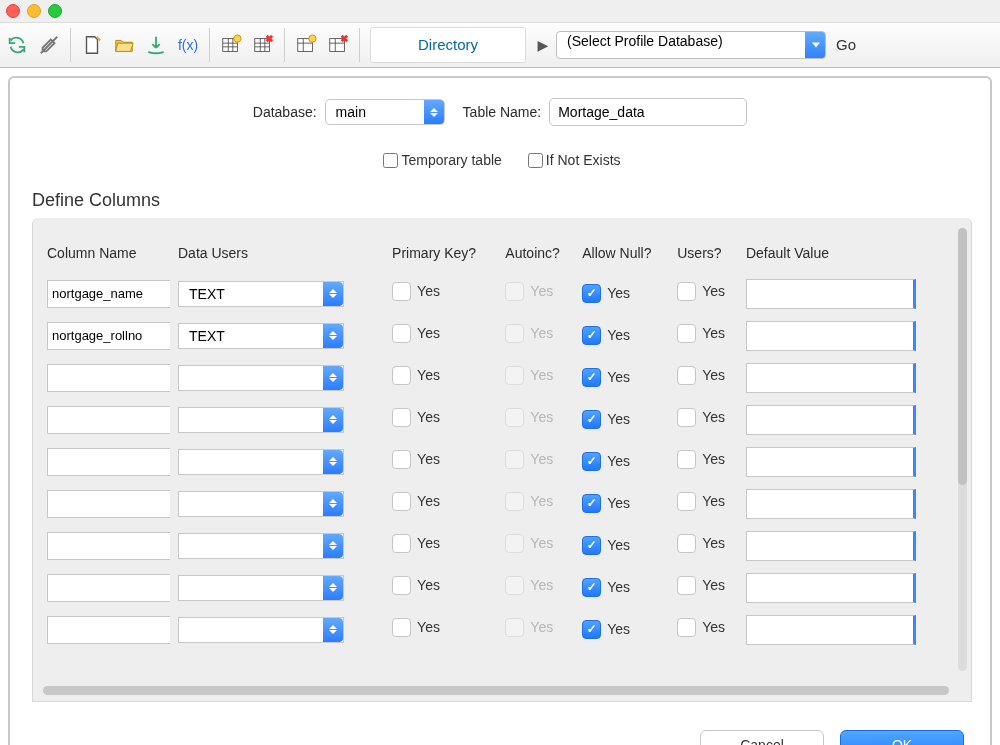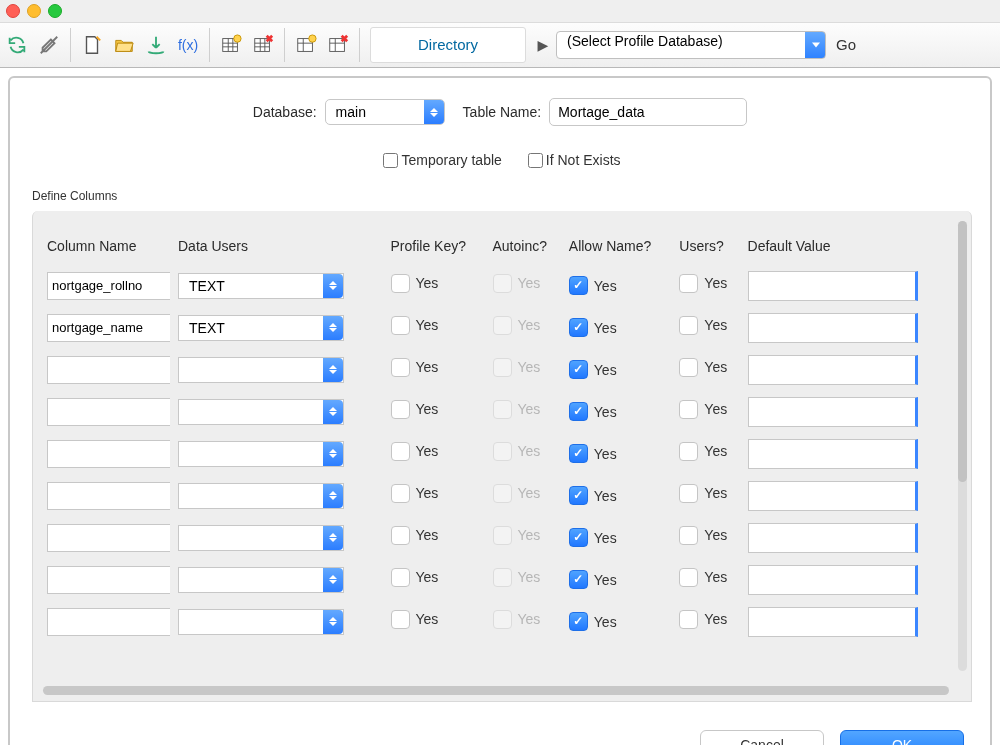--- a/index.html
+++ b/index.html
@@ -50,21 +50,21 @@
   .mac-select .cap::before,.mac-select .cap::after{content:"";width:0;height:0;
        border-left:4px solid transparent;border-right:4px solid transparent;}
   .mac-select .cap::before{border-bottom:4px solid #fff;}
   .mac-select .cap::after {border-top:4px solid #fff;}
   input.text{height:26px;border:1px solid #c7c7c7;border-radius:5px;font-size:14px;padding:0 8px;
              width:180px;background:#fff;}
   .optrow{display:flex;align-items:center;justify-content:center;gap:22px;margin-top:24px;font-size:14px;}
   .chk{display:inline-flex;align-items:center;}
   .chk input{width:15px;height:15px;}
   
-  .section-title{margin:18px 0 6px 22px;font-size:12px;color:#333;}
+  .section-title{margin:18px 0 6px 22px;font-size:18px;color:#333;}
   .grid-wrap{flex:1;margin:0 18px 12px 22px;background:#eee;border:1px solid #d9d9d9;border-top:none;
              border-radius:6px 6px 0 0;position:relative;display:flex;}
   .grid{flex:1;overflow:hidden;padding:14px 10px 0 10px;}
   .grid table{border-collapse:separate;border-spacing:0 12px;width:100%;}
   .grid th{text-align:left;font-weight:400;font-size:14px;color:#2b2b2b;padding:0 4px 4px 4px;}
   .grid td{padding:0 4px;vertical-align:middle;}
   .colname{width:114px;}
   .colname input{width:114px;height:26px;border:1px solid #c7c7c7;border-right:none;font-size:13px;
                  padding:0 4px;border-radius:0;background:#fff;}
   .dtype .mac-select select{width:166px;border-radius:0;}
@@ -200,54 +200,54 @@
 
   <div class="section-title">Define Columns</div>
 
   <div class="grid-wrap">
     <div class="grid">
       <table>
         <thead>
           <tr>
             <th>Column Name</th>
             <th>Data Users</th>
-            <th>Profile Key?</th>
+            <th>Primary Key?</th>
             <th>Autoinc?</th>
-            <th>Allow Name?</th>
+            <th>Allow Null?</th>
             <th>Users?</th>
             <th>Default Value</th>
           </tr>
         </thead>
         <tbody id="rows-body">
             <tr>
+              <td class="colname"><input type="text" value="nortgage_name" style=""></td>
+              <td class="dtype"><span class="mac-select">
+                  <select><option>TEXT</option></select>
+                  <span class="cap"></span>
+                </span></td>
+              <td class="yn"><label>
+                  <span class="macchk"></span> 
+                  <span>Yes</span>
+                </label></td>
+              <td class="yn disabled"><label>
+                  <span class="macchk disabled"></span> 
+                  <span>Yes</span>
+                </label></td>
+              <td class="yn"><label>
+                  <span class="macchk checked"></span> 
+                  <span>Yes</span>
+                </label></td>
+              <td class="yn"><label>
+                  <span class="macchk"></span> 
+                  <span>Yes</span>
+                </label></td>
+              <td class="defv"><input type="text" value="" style=""></td>
+            </tr>
+            <tr>
               <td class="colname"><input type="text" value="nortgage_rollno" style=""></td>
-              <td class="dtype"><span class="mac-select">
-                  <select><option>TEXT</option></select>
-                  <span class="cap"></span>
-                </span></td>
-              <td class="yn"><label>
-                  <span class="macchk"></span> 
-                  <span>Yes</span>
-                </label></td>
-              <td class="yn disabled"><label>
-                  <span class="macchk disabled"></span> 
-                  <span>Yes</span>
-                </label></td>
-              <td class="yn"><label>
-                  <span class="macchk checked"></span> 
-                  <span>Yes</span>
-                </label></td>
-              <td class="yn"><label>
-                  <span class="macchk"></span> 
-                  <span>Yes</span>
-                </label></td>
-              <td class="defv"><input type="text" value="" style=""></td>
-            </tr>
-            <tr>
-              <td class="colname"><input type="text" value="nortgage_name" style=""></td>
               <td class="dtype"><span class="mac-select">
                   <select><option>TEXT</option></select>
                   <span class="cap"></span>
                 </span></td>
               <td class="yn"><label>
                   <span class="macchk"></span> 
                   <span>Yes</span>
                 </label></td>
               <td class="yn disabled"><label>
                   <span class="macchk disabled"></span> 

